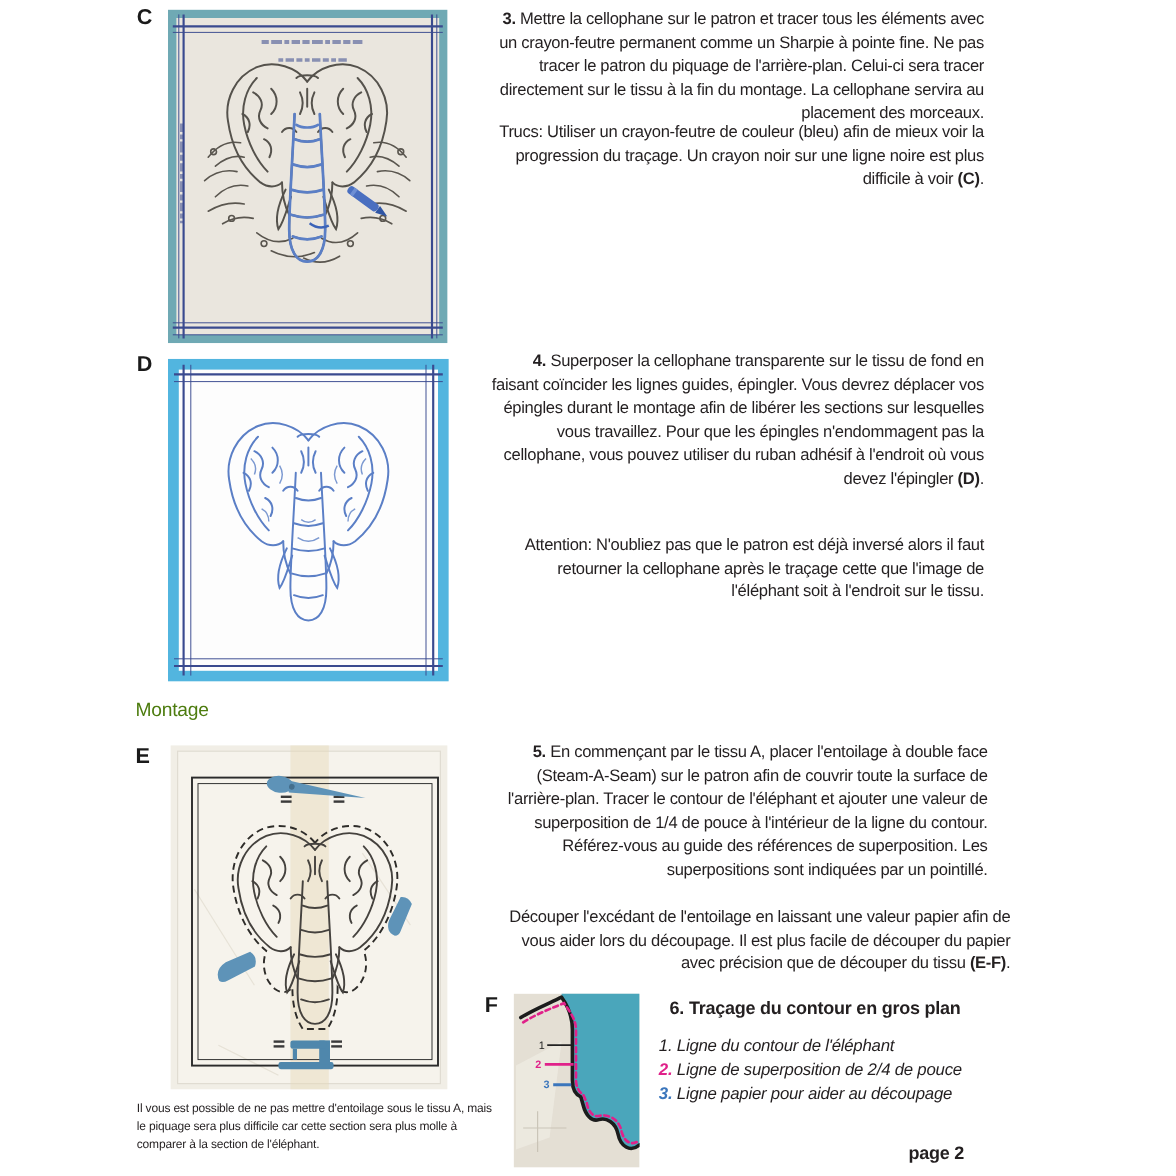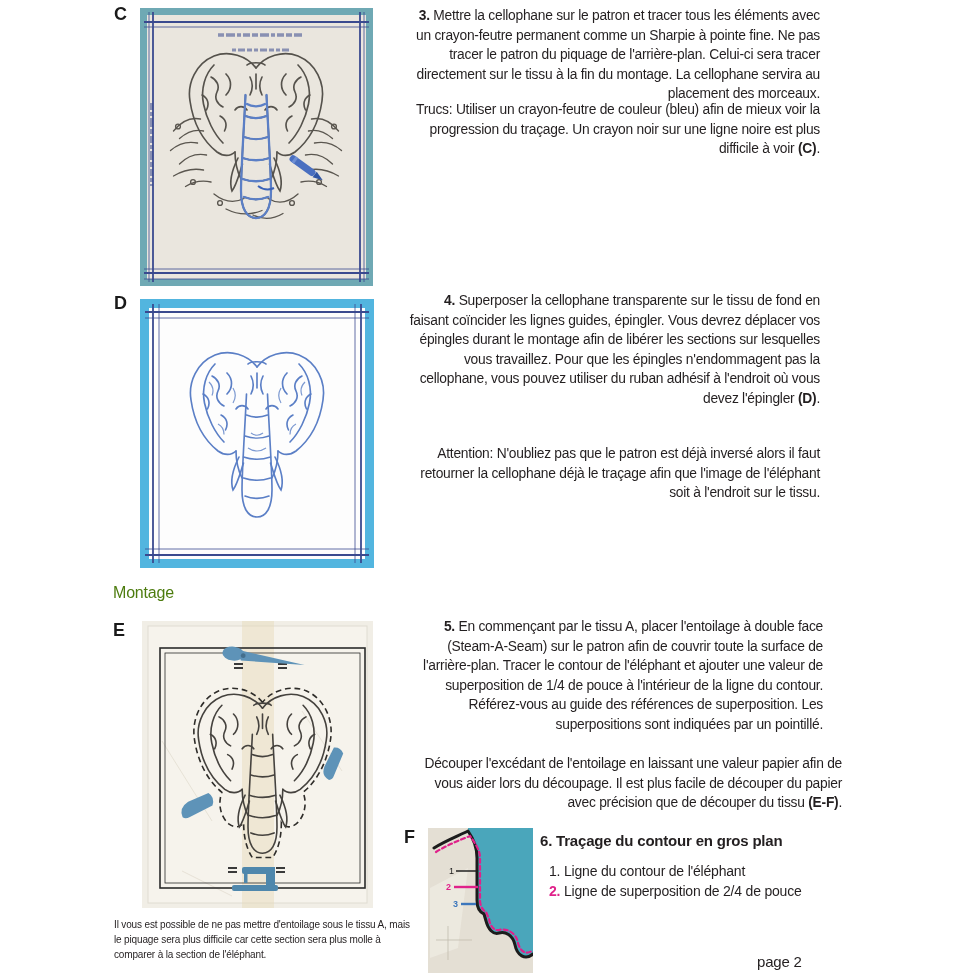--- a/index.html
+++ b/index.html
@@ -15,23 +15,23 @@
   .step {
     font-size:13.8px; line-height:19.6px; letter-spacing:-0.25px;
     color:var(--text,#231f20); text-align:right;
   }
   .step b { font-weight:bold; }
 
   .fig-label { font-weight:bold; font-size:18px; color:#1a1a1a; }
 
   .montage-heading { font-size:16px; color:#4d7c0f; letter-spacing:-0.2px; }
 
-  .step6-heading { font-size:15px; font-weight:bold; letter-spacing:-0.2px; }
-
-  .legend-row { font-size:14px; line-height:20px; letter-spacing:-0.2px; white-space:nowrap; }
+  .step6-heading { font-size:15px; font-weight:bold; letter-spacing:-0.2px;margin-left:18px; }
+
+  .legend-row { font-size:14px; line-height:20px; letter-spacing:-0.2px; white-space:nowrap;font-style:italic; }
   .legend-num-1 { color:var(--text,#231f20); font-weight:normal; }
   .legend-num-2 { color:var(--magenta,#e0218a); font-weight:bold; }
   .legend-num-3 { color:var(--callout-blue,#3b76bc); font-weight:bold; }
 
   .caption-e { font-size:10px; line-height:15.2px; letter-spacing:-0.15px; }
 
   .page-number { font-size:15px; letter-spacing:-0.2px; }
 
   
   .fig { display:block; }
@@ -147,21 +147,21 @@
       <use href="#ele" class="ele-blue" style="stroke-width:1.25"></use>
       <g stroke="var(--ink-blue,#5b7fc6)" fill="none" stroke-width="0.8" opacity="0.8">
         <path d="M18,26 q4,4 2,9 M82,26 q-4,4 -2,9 M24,54 q4,2 4,7 M76,54 q-4,2 -4,7 M34,30 q3,5 0,10 M66,30 q-3,5 0,10 M46,60 q4,3 8,0 M44,70 q6,4 12,0"></path>
       </g>
     </g>
   </svg>
 </div>
 
 <p class="abs step" style="left:405px; top:291px; width:415px;"><b>4.</b> <span>Superposer la cellophane transparente sur le tissu de fond en faisant coïncider les lignes guides, épingler. Vous devrez déplacer vos épingles durant le montage afin de libérer les sections sur lesquelles vous travaillez.  Pour que les épingles n'endommagent pas la cellophane, vous pouvez utiliser du ruban adhésif à l'endroit où vous devez l'épingler </span><b>(D)</b><span>.</span></p>
 
-<p class="abs step" style="left:405px; top:444px; width:415px;">Attention: N'oubliez pas que le patron est déjà inversé alors il faut retourner la cellophane déjà le traçage afin que l'image de l'éléphant soit à l'endroit sur le tissu.</p>
+<p class="abs step" style="left:405px; top:444px; width:415px;">Attention: N'oubliez pas que le patron est déjà inversé alors il faut retourner la cellophane après le traçage cette que l'image de l'éléphant soit à l'endroit sur le tissu.</p>
 
 <div class="abs montage-heading" style="left:113px; top:584px;">Montage</div>
 
 <div class="abs fig-label" style="left:113px; top:620px;">E</div>
 
 <div class="abs fig" style="left:142px; top:621px; width:231px; height:287px;">
   <svg viewBox="0 0 231 287">
     <rect x="0" y="0" width="231" height="287" fill="#f1eee6"></rect>
     <rect x="6" y="5" width="219" height="277" fill="#f6f3ec" stroke="#e0dcd2" stroke-width="1"></rect>
     <rect x="100" y="0" width="32" height="287" fill="#e6d9b8" opacity="0.45"></rect>
@@ -237,15 +237,16 @@
       <line x1="33" y1="76" x2="48" y2="76" style="stroke:var(--callout-blue,#3b76bc)" stroke-width="2.4"></line>
     </g>
   </svg>
 </div>
 
 <div class="abs step6-heading" style="left:540px; top:832px; width:280px;">6. Traçage du contour en gros plan</div>
 
 <div class="abs" style="left:549px; top:861px;">
   <div class="legend-row"><span class="legend-num-1">1.</span> <span>Ligne du contour de l'éléphant</span></div>
   <div class="legend-row"><span class="legend-num-2">2.</span> <span>Ligne de superposition de 2/4 de pouce</span></div>
-</div>
-
-<div class="abs page-number" style="left:757px; top:953px;">page 2</div>
+  <div class="legend-row"><span class="legend-num-3">3.</span> <span>Ligne papier pour aider au découpage</span></div>
+</div>
+
+<div class="abs page-number" style="left:757px; top:953px;font-weight:bold;">page 2</div>
 
 </body></html>

